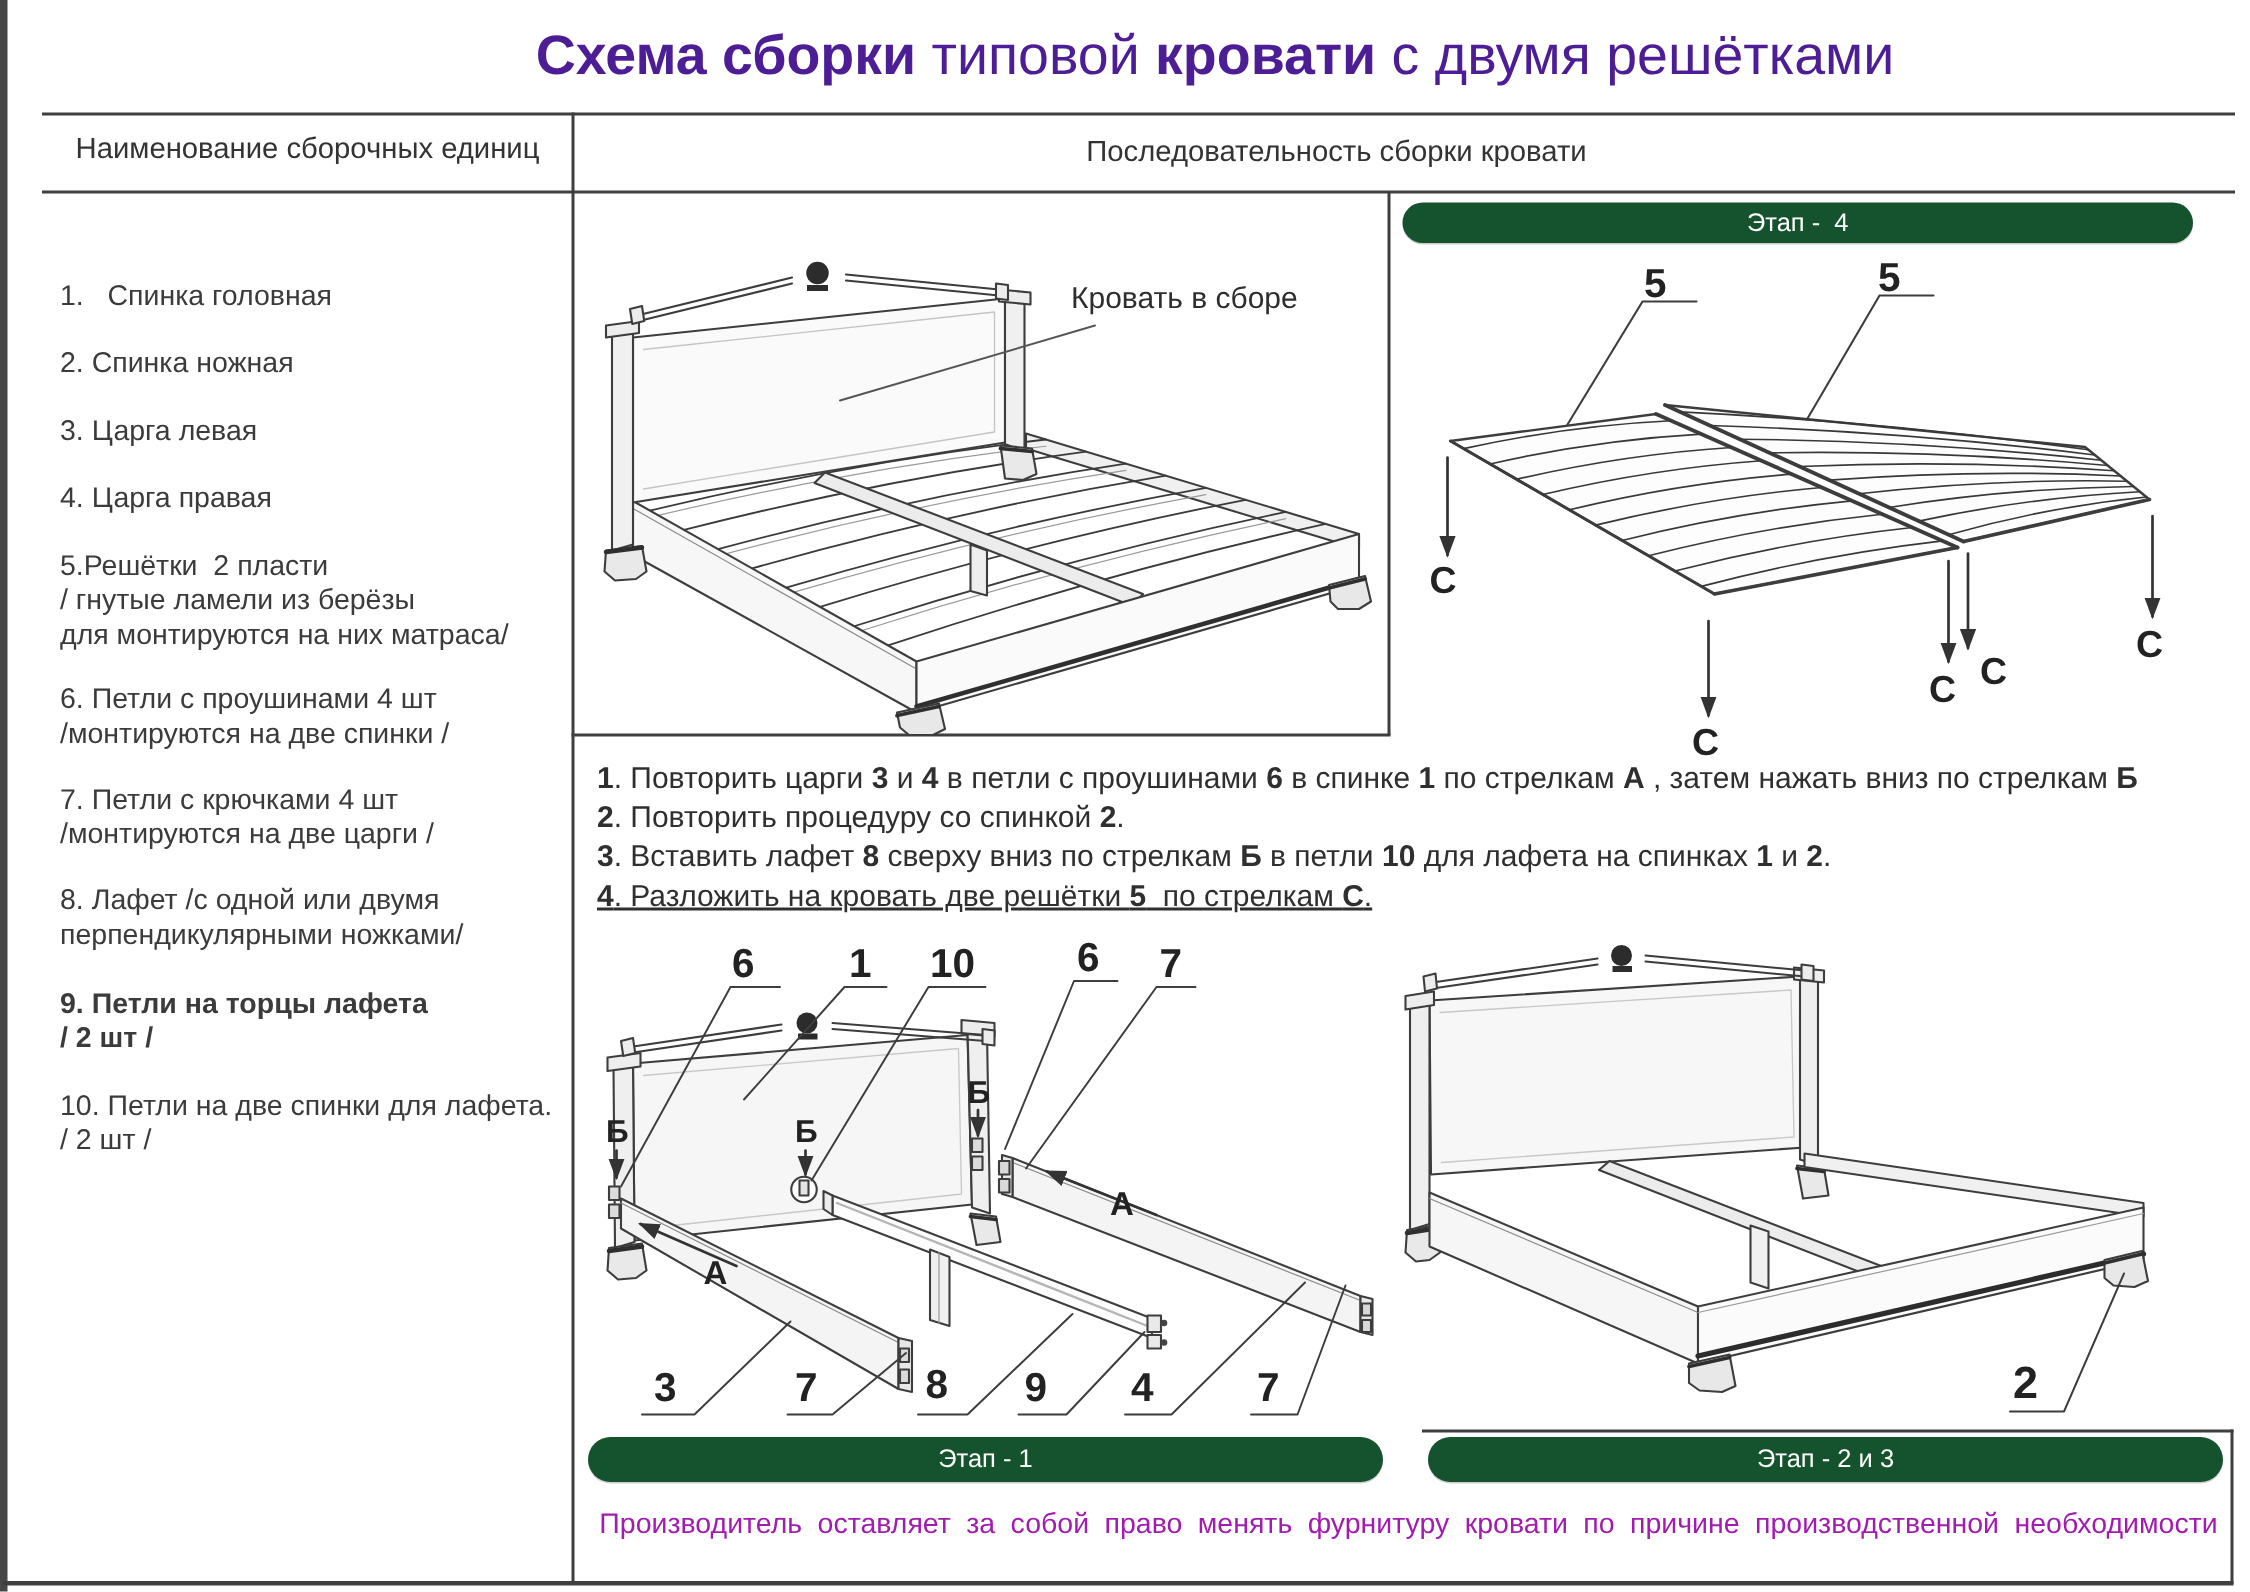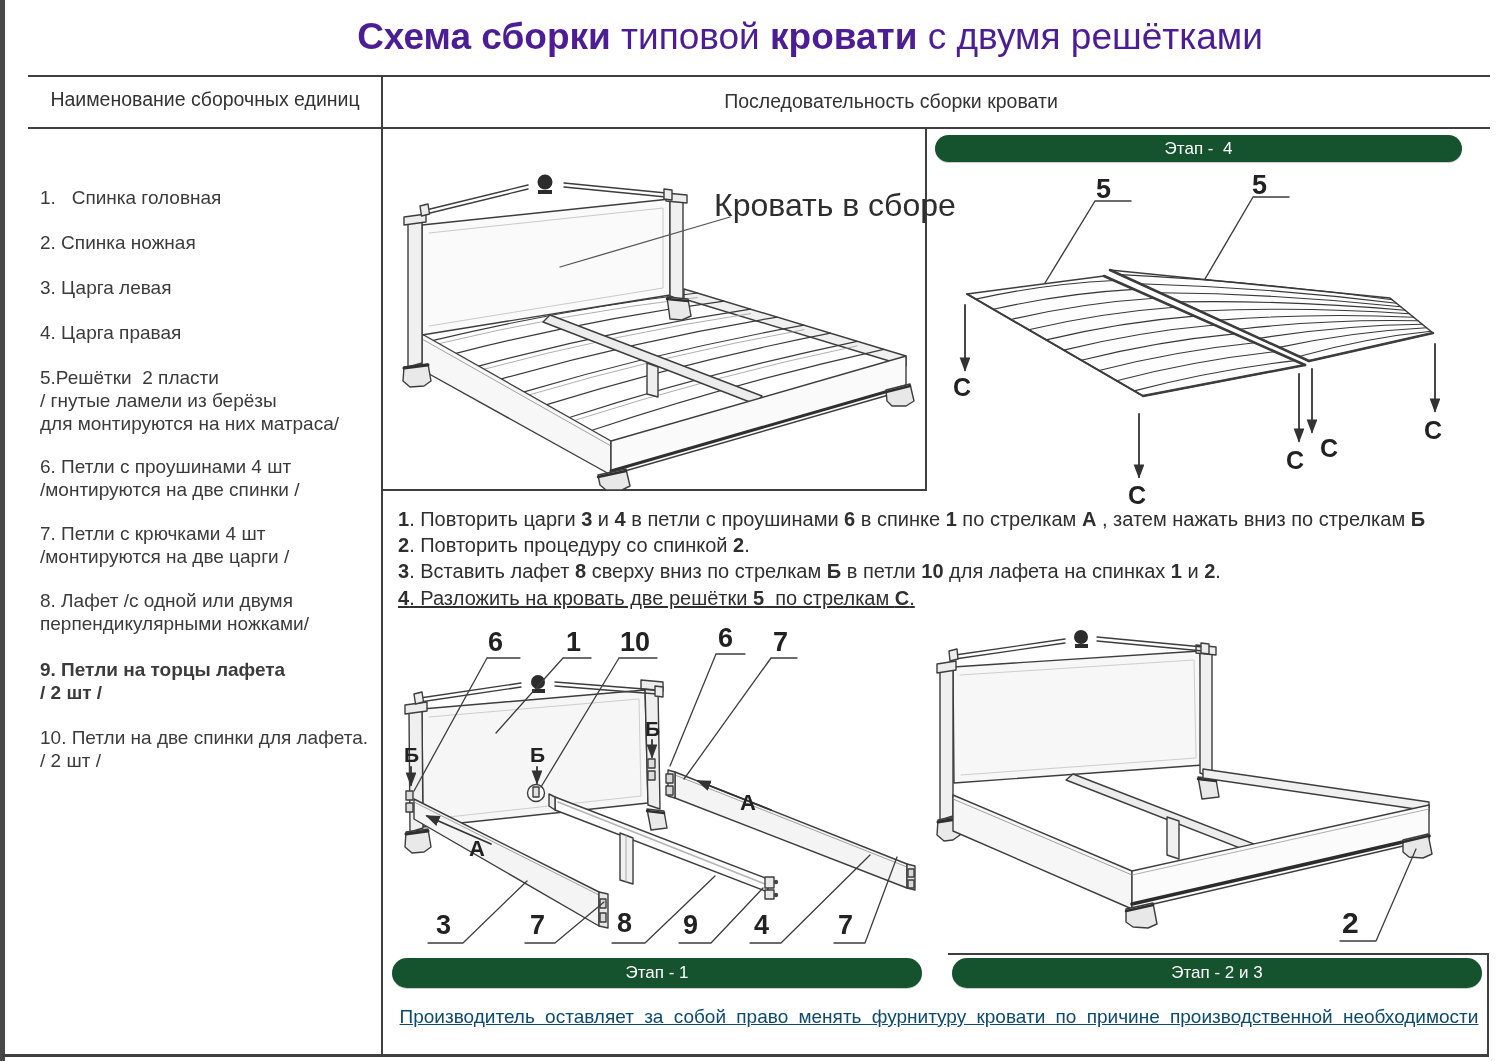--- a/index.html
+++ b/index.html
@@ -15,21 +15,21 @@
   .pitem{position:absolute;left:40px;width:345px;font-size:19px;line-height:23px;
          color:#3b3b3b;white-space:pre-wrap;}
   .instr-line{position:absolute;left:398px;width:1095px;font-size:20px;color:#2f2f2f;white-space:pre-wrap;}
   .instr-line .bb{font-weight:bold;}
   .pill{position:absolute;background:#14532d;color:#fff;border-radius:15px;
         display:flex;align-items:center;justify-content:center;font-weight:normal;
         font-size:17px;white-space:pre;box-shadow:0 1px 0 #00000033;}
   .callout{position:absolute;font-weight:bold;color:#222;line-height:1;}
   .lbl{position:absolute;color:#2e2e2e;line-height:1;}
   .footer{position:absolute;left:390px;top:1006px;width:1098px;text-align:center;
-          font-size:19px;color:#0c4a6e;word-spacing:5px;text-decoration:underline;}
+          font-size:19px;color:#a21caf;word-spacing:5px;}
   svg{position:absolute;}
   svg .ln{stroke:#3d3d3d;stroke-width:1.4;fill:none;stroke-linejoin:round;stroke-linecap:round;}
 </style>
 </head>
 <body>
 
 <div class="abs" style="left:0;top:0;width:5px;height:1061px;background:#474747;"></div>
 
 <div class="title"><span class="bb">Схема сборки</span><span> типовой </span><span class="bb">кровати</span><span> с двумя решётками</span></div>
 
@@ -105,21 +105,21 @@
 
     <path d="M44,81 L146,56 M44,85 L146,60 M182,54 L284,64 M182,58 L284,68"></path>
     <path d="M38,77 l8,-2 1.5,10 -8,2 Z" fill="#ededed"></path>
     <path d="M282,60 l8,1 0,10 -8,-1 Z" fill="#ededed"></path>
     <circle cx="163" cy="53" r="7.5" fill="#2c2c2c" stroke="none"></circle>
     <rect x="156" y="61" width="14" height="4" fill="#2c2c2c" stroke="none"></rect>
 
     <path d="M348,88 L178,138" stroke="#555" stroke-width="1.3"></path>
   </g>
 </svg>
-<div class="lbl" style="left:714px;top:189px;font-size:32px;text-align:center;">Кровать в сборе</div>
+<div class="lbl" style="left:714px;top:189px;font-size:20px;text-align:center;">Кровать в сборе</div>
 
 <div class="pill" style="left:935px;top:135px;width:527px;height:27px;">Этап -  4</div>
 <svg style="left:935px;top:165px;" width="565" height="345" viewBox="0 0 565 345">
   <defs>
     <marker id="ah4" markerWidth="9" markerHeight="8" refX="7" refY="3" orient="auto">
       <path d="M0,0 L8,3 L0,6 Z" fill="#333"></path>
     </marker>
   </defs>
   <g class="ln">
 

